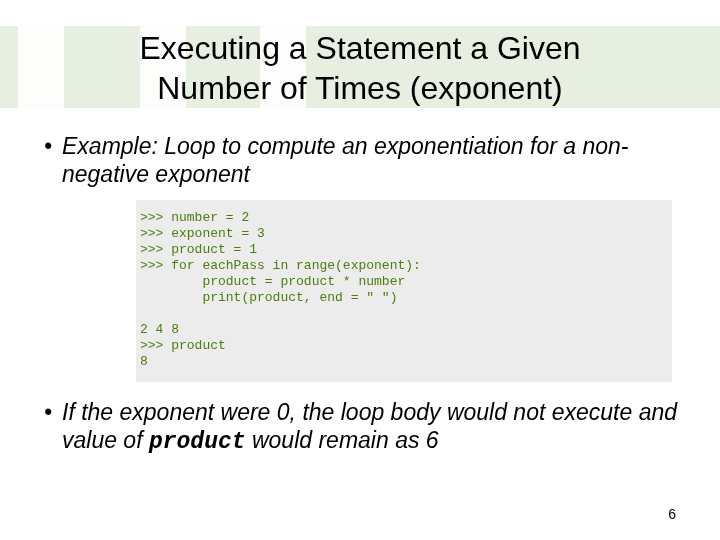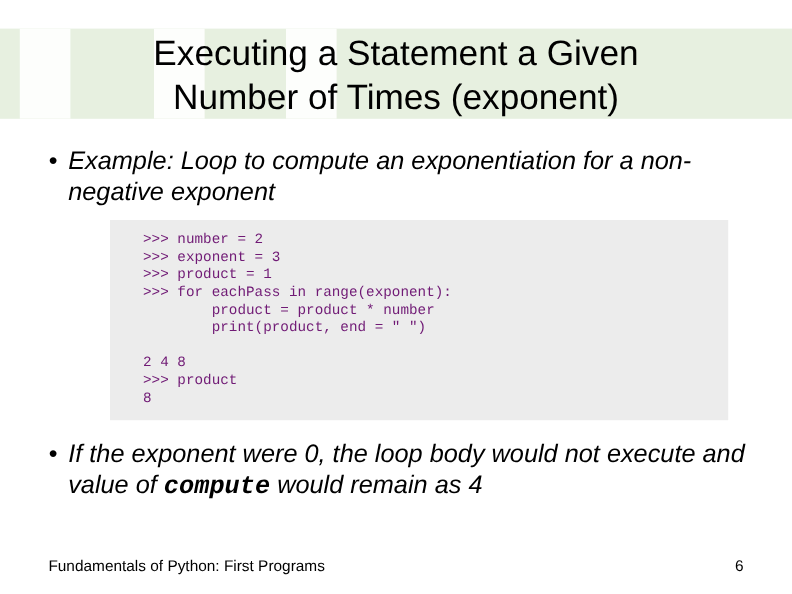--- a/index.html
+++ b/index.html
@@ -61,29 +61,29 @@
     padding-left: 18px;
     font-style: italic;
   }
   .bullet::before {
     content: "•";
     position: absolute;
     left: 0;
     top: 0;
   }
   .code-block {
-    margin: 12px 0 24px 56px;
+    margin: 12px 0 24px 92px;
     width: 520px;
     background: #ececec;
-    padding: 10px 12px 12px 30px;
+    padding: 10px 12px 12px 4px;
     font-family: "Courier New", Courier, monospace;
     font-size: 13px;
     line-height: 16px;
     white-space: pre;
-    color: #701a75;
+    color: #4d7c0f;
   }
   .bullet2-wrap {
     position: absolute;
     top: 398px;
     left: 44px;
     width: 636px;
   }
   .bullet .mono {
     font-family: "Courier New", Courier, monospace;
     font-weight: bold;
@@ -130,20 +130,19 @@
         product = product * number
         print(product, end = " ")
 
 2 4 8
 &gt;&gt;&gt; product
 8</div>
   </div>
 
   <div class="bullet2-wrap">
     <div class="bullet">
-      <span>If the exponent were 0, the loop body would not execute and value of </span><span class="mono">compute</span><span> would remain as 4</span>
+      <span>If the exponent were 0, the loop body would not execute and value of </span><span class="mono">product</span><span> would remain as 6</span>
     </div>
   </div>
 
-  <div class="footer-left">Fundamentals of Python: First Programs</div>
   <div class="footer-right">6</div>
 
 </div>
 
 </body></html>

